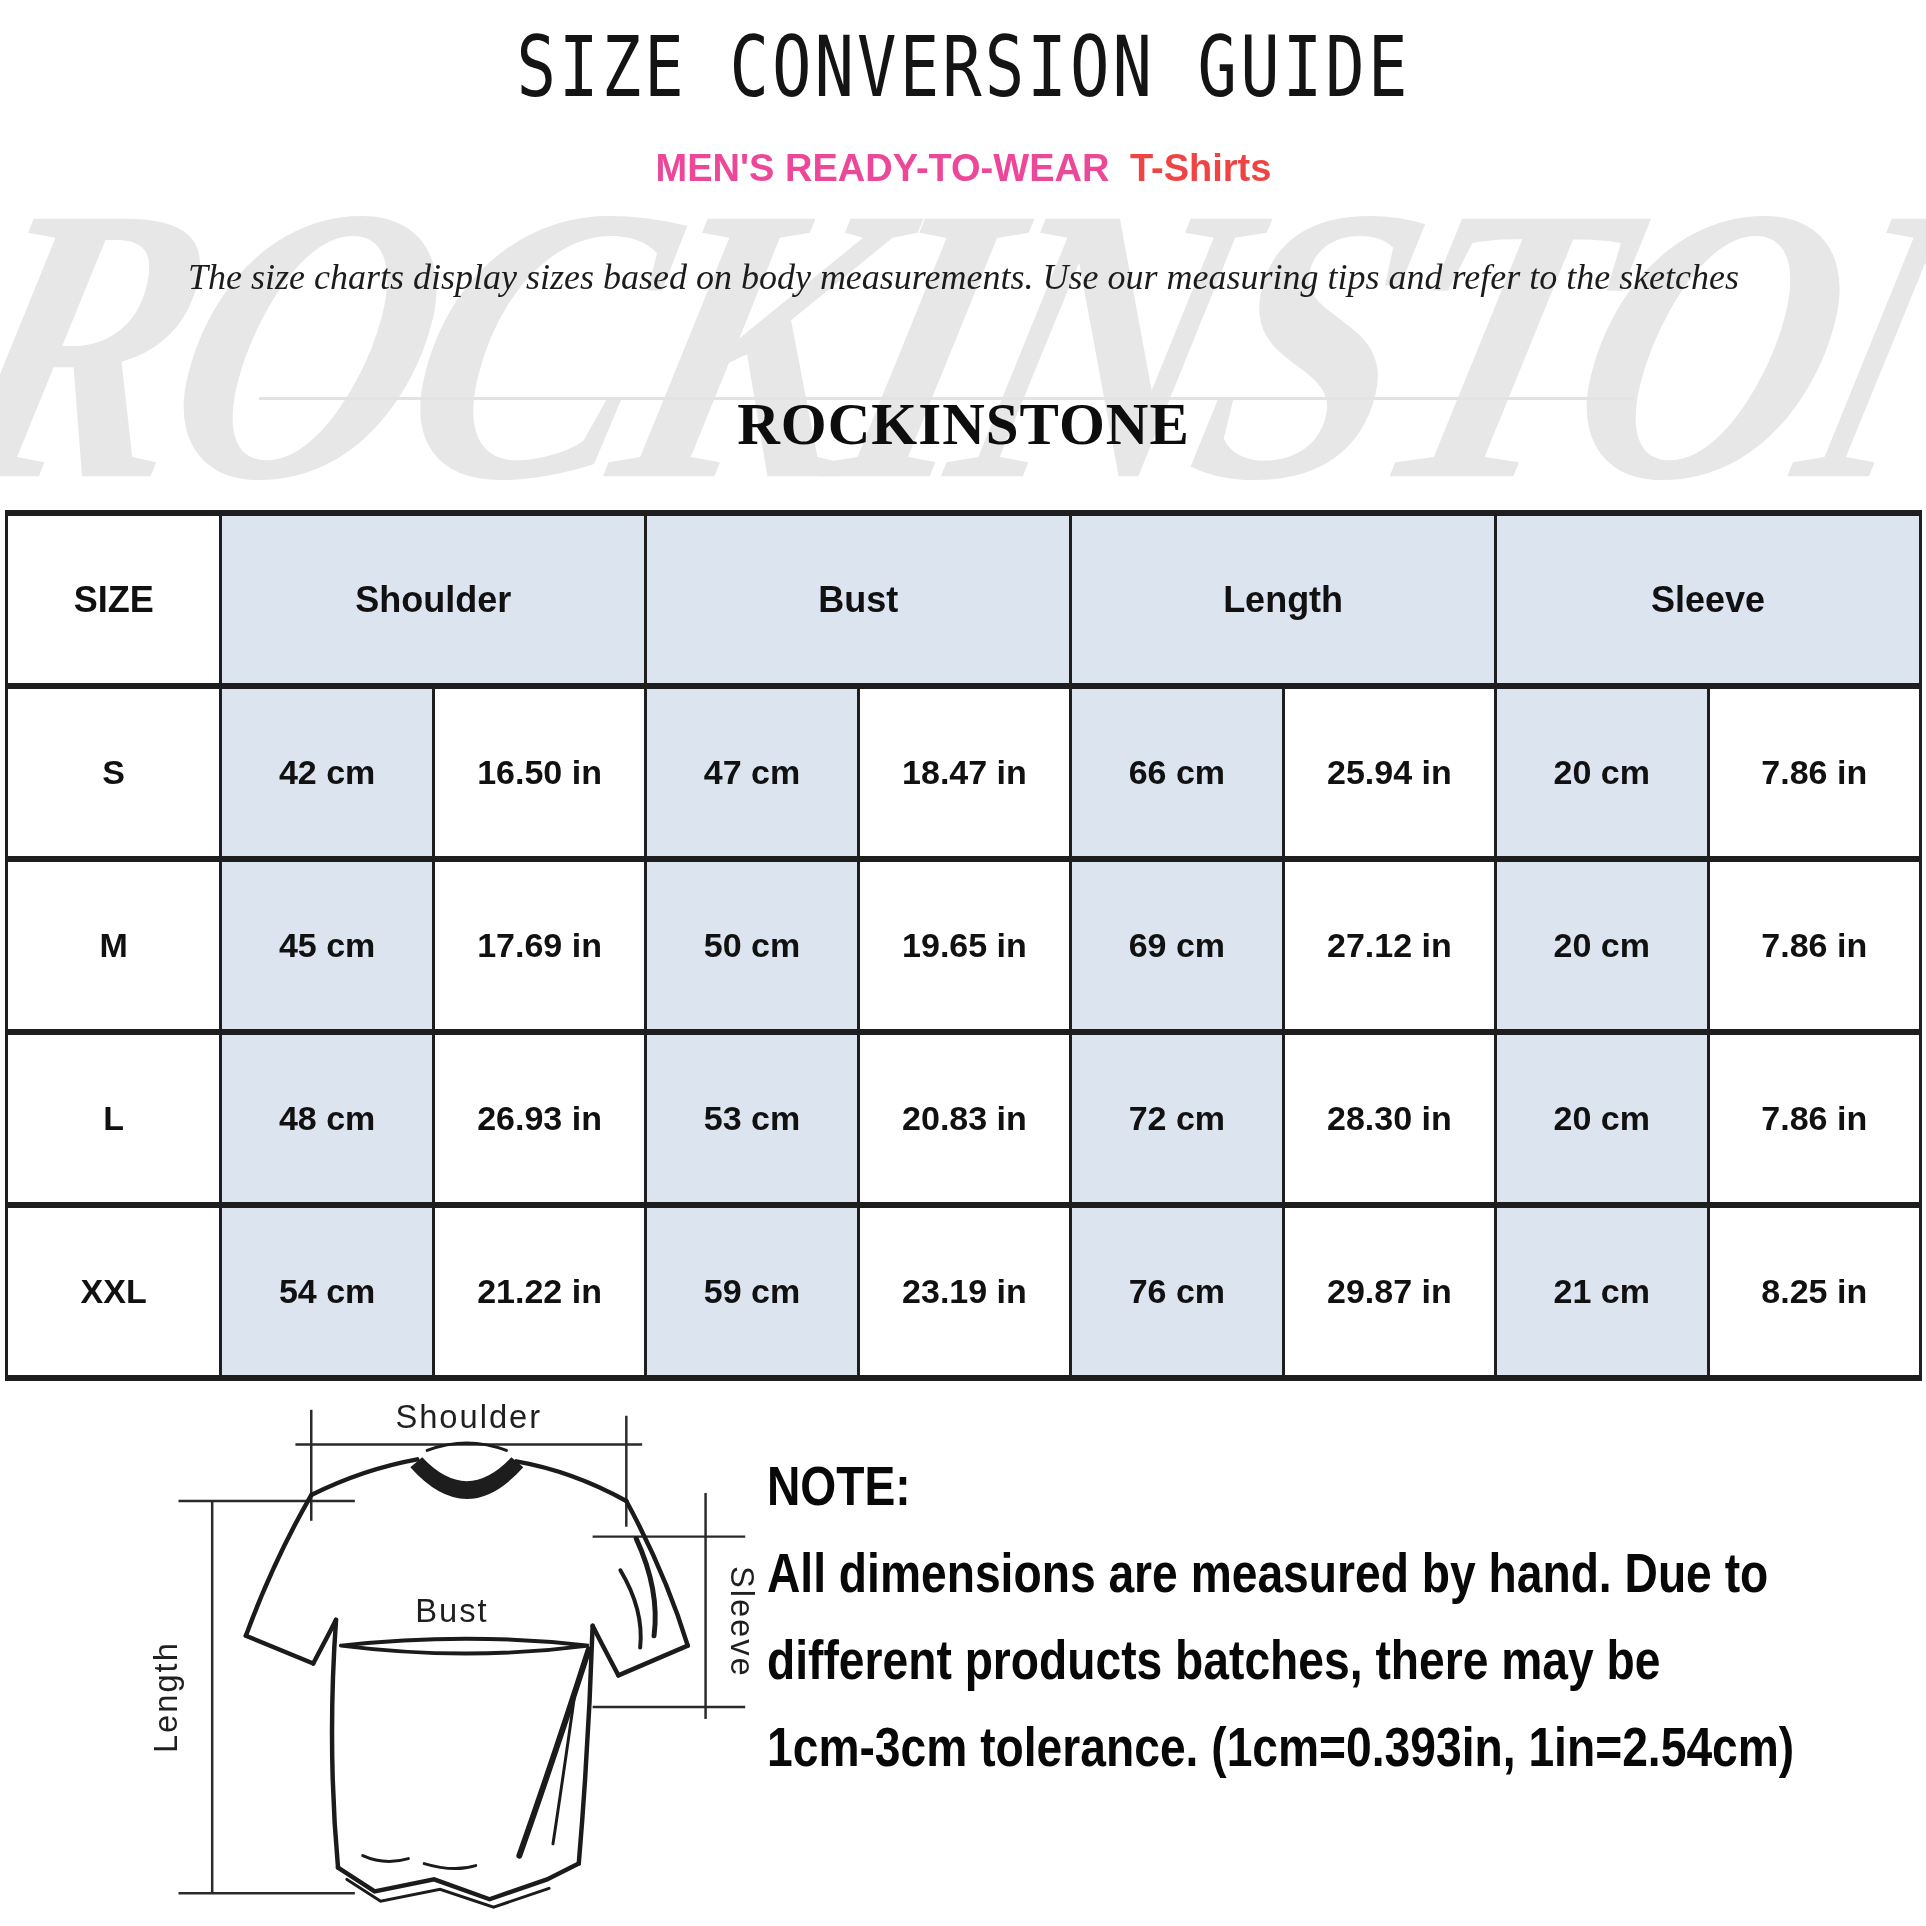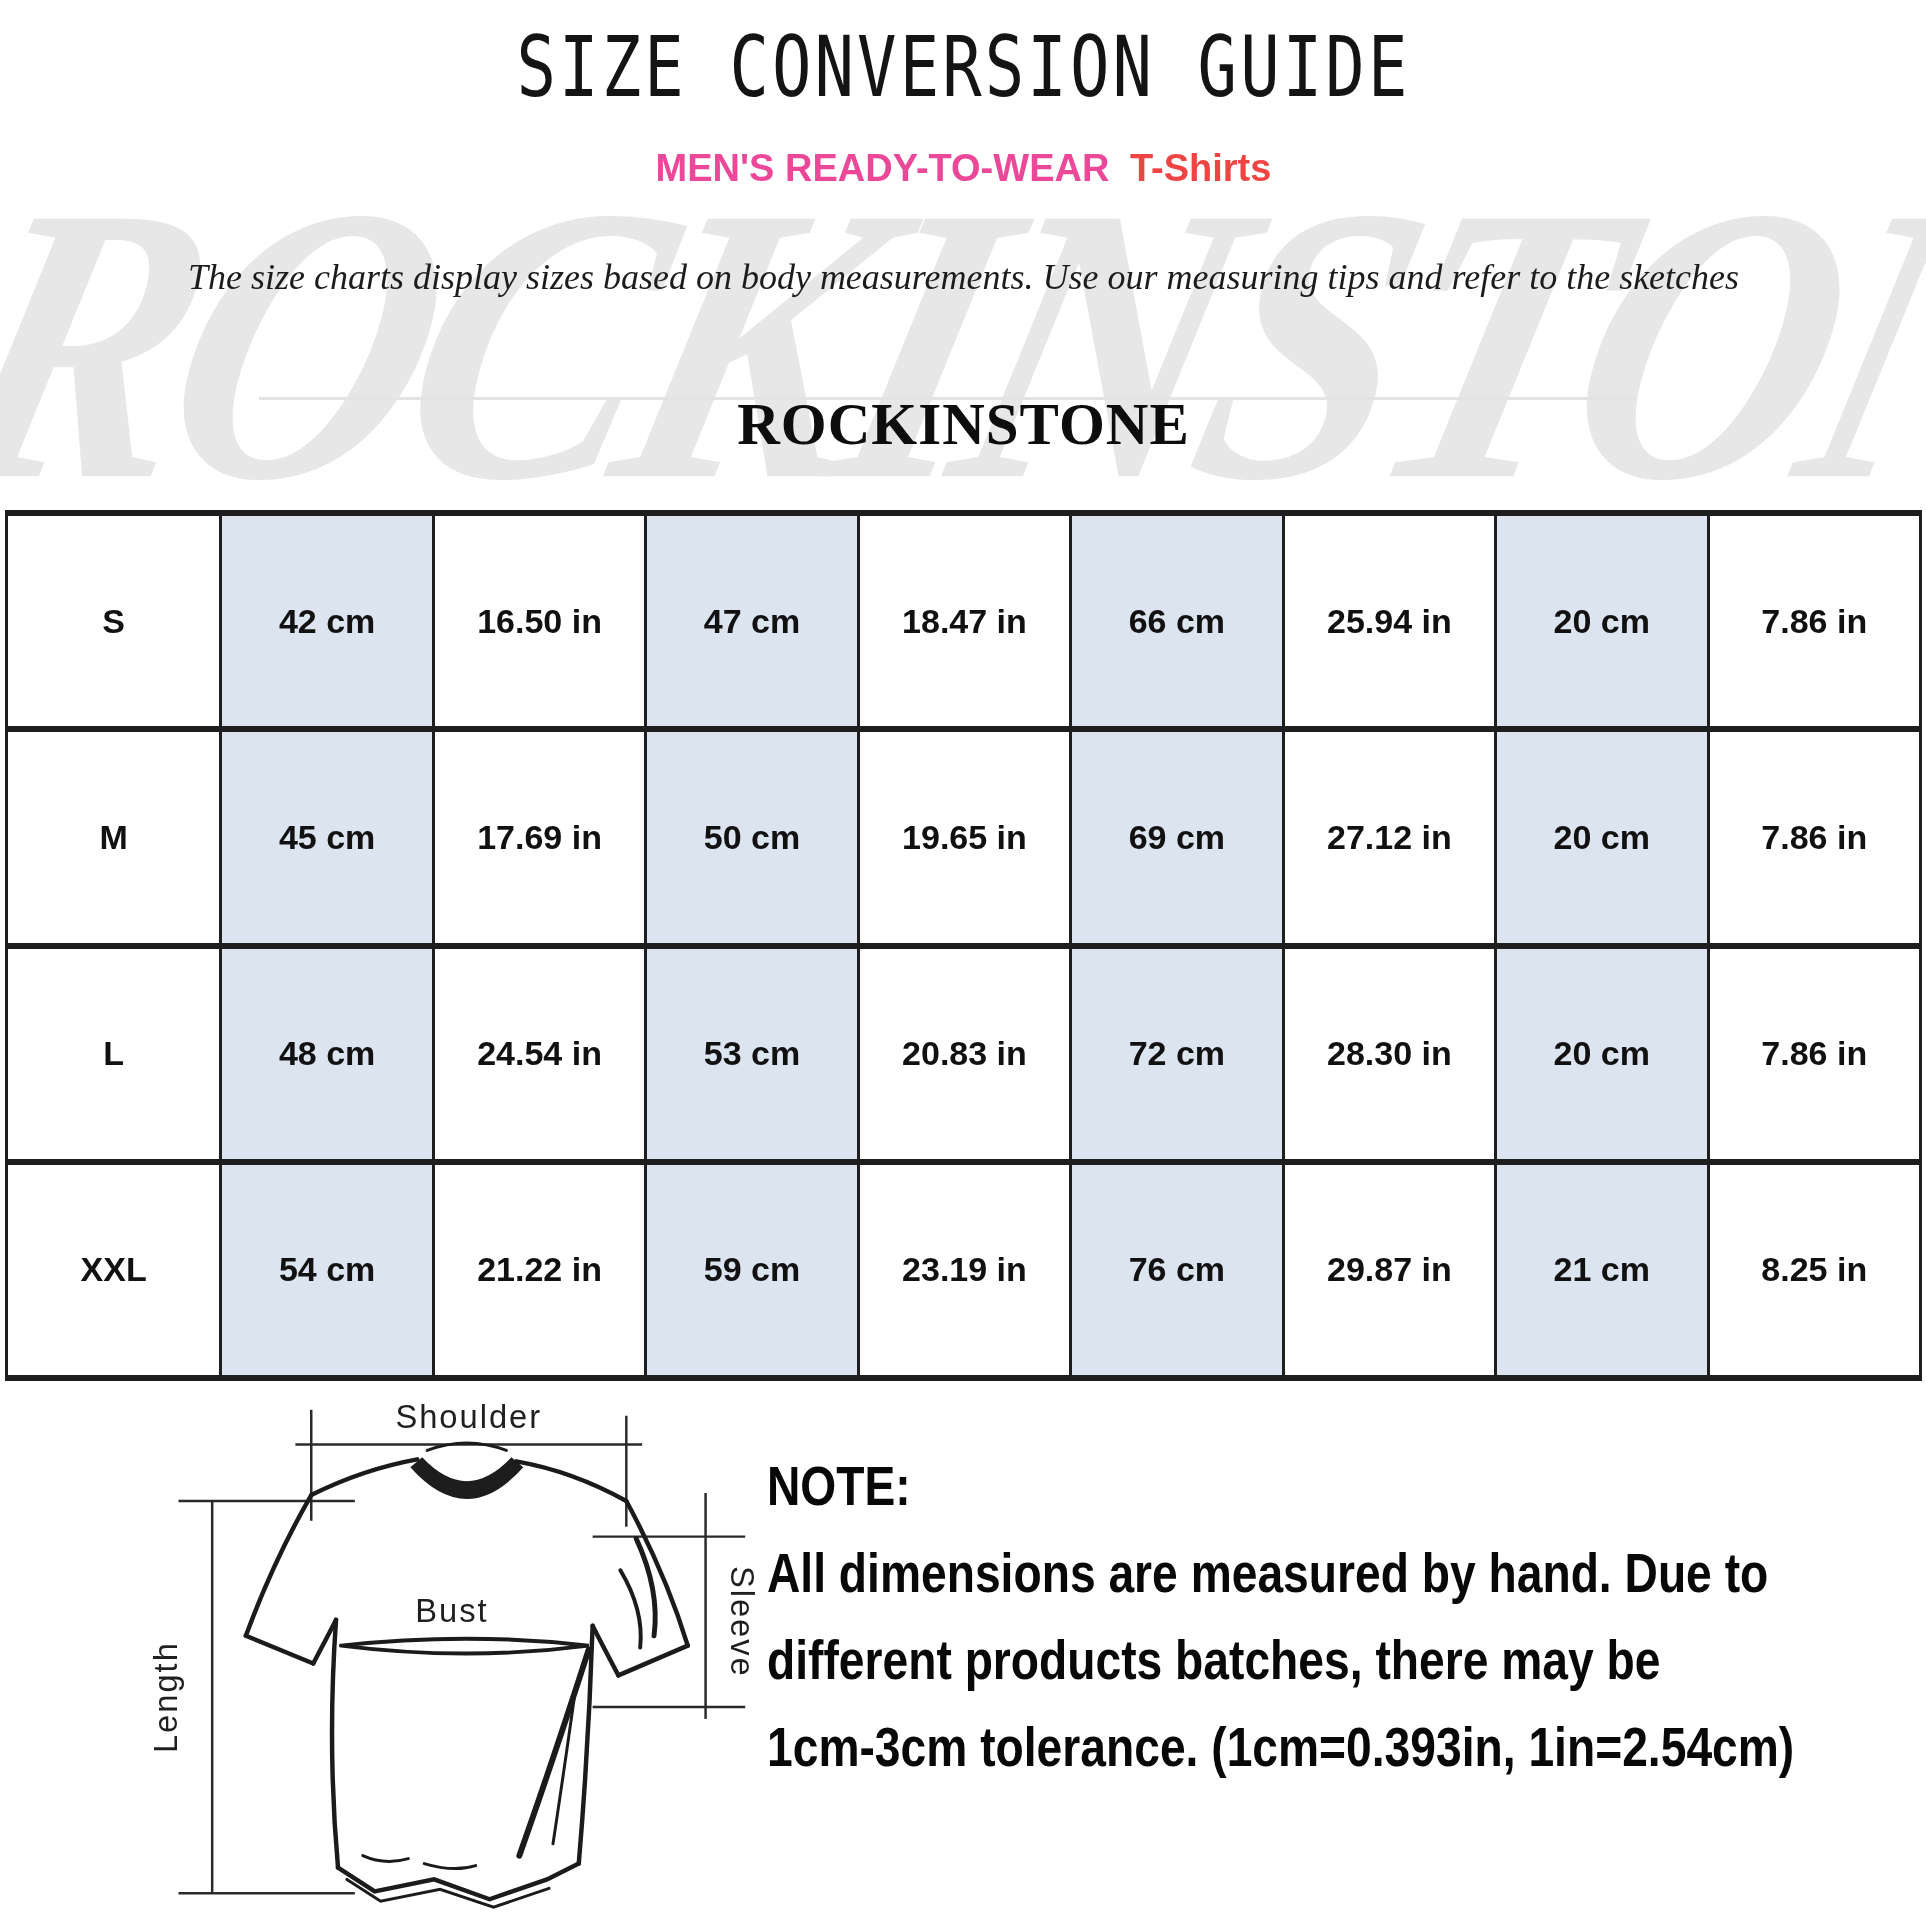--- a/index.html
+++ b/index.html
@@ -72,20 +72,27 @@
         <col style="width:11.1%">
         <col style="width:11.1%">
       <col style="width:11.1%">
         <col style="width:11.1%">
         <col style="width:11.1%">
       <col style="width:11.1%">
         <col style="width:11.1%">
         <col style="width:11.1%">
     </colgroup>
     <tbody>
+        <tr>
+      <th class="white">SIZE</th>
+      <th class="blue" colspan="2">Shoulder</th>
+      <th class="blue" colspan="2">Bust</th>
+      <th class="blue" colspan="2">Length</th>
+      <th class="blue" colspan="2">Sleeve</th>
+    </tr>
     <tr>
       <td class="white">S</td>
       <td class="blue">42 cm</td>
       <td class="white">16.50 in</td>
       <td class="blue">47 cm</td>
       <td class="white">18.47 in</td>
       <td class="blue">66 cm</td>
       <td class="white">25.94 in</td>
       <td class="blue">20 cm</td>
       <td class="white">7.86 in</td>
@@ -97,21 +104,21 @@
       <td class="blue">50 cm</td>
       <td class="white">19.65 in</td>
       <td class="blue">69 cm</td>
       <td class="white">27.12 in</td>
       <td class="blue">20 cm</td>
       <td class="white">7.86 in</td>
     </tr>
     <tr>
       <td class="white">L</td>
       <td class="blue">48 cm</td>
-      <td class="white">24.54 in</td>
+      <td class="white">26.93 in</td>
       <td class="blue">53 cm</td>
       <td class="white">20.83 in</td>
       <td class="blue">72 cm</td>
       <td class="white">28.30 in</td>
       <td class="blue">20 cm</td>
       <td class="white">7.86 in</td>
     </tr>
     <tr>
       <td class="white">XXL</td>
       <td class="blue">54 cm</td>

